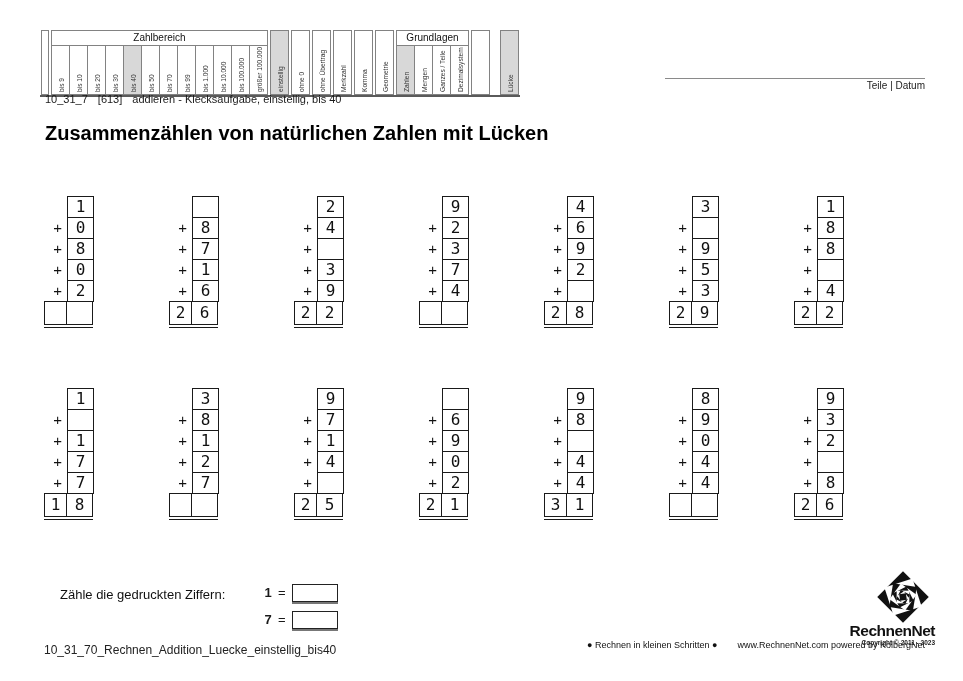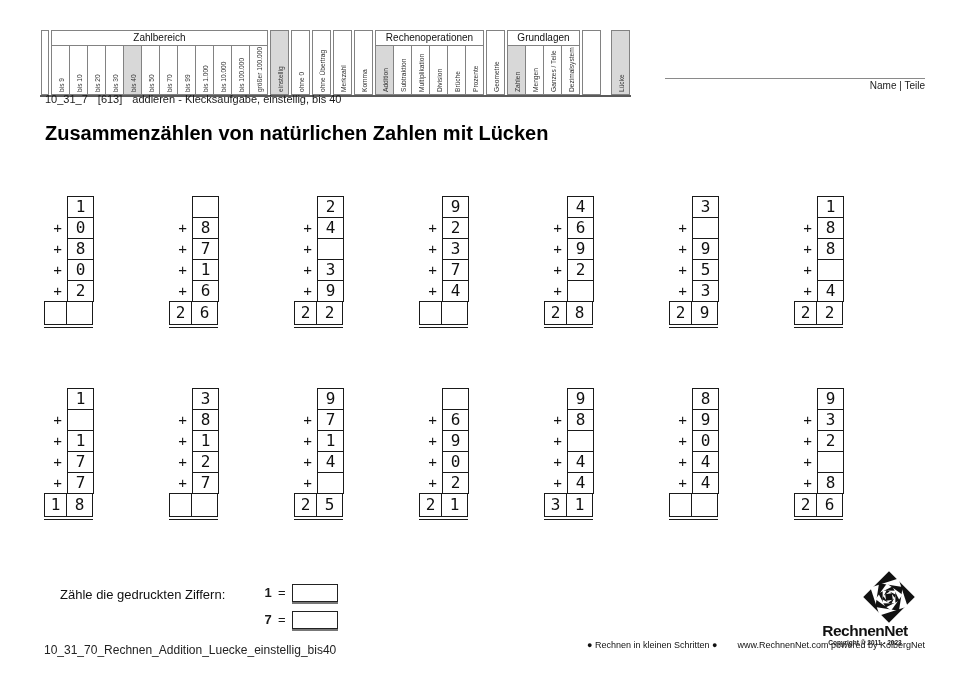--- a/index.html
+++ b/index.html
@@ -80,21 +80,21 @@
   .cbox {
     width:44px; height:16px; border:1px solid #222; background:#fff;
     box-shadow:0 2px 0 0 #777;
   }
 
   
   .foot-left { position:absolute; left:44px; top:643px; font-size:12px; color:#222; }
   .foot-right { position:absolute; right:38px; top:640px; font-size:9px; color:#111; display:flex; gap:20px; white-space:nowrap; }
 
   
-  .logo { position:absolute; right:42px; top:571px; width:112px; text-align:center; }
+  .logo { position:absolute; right:28px; top:571px; width:112px; text-align:right; }
   .logo svg { display:block; margin:0 6px 0 auto; }
   .brand { font-size:15.5px; font-weight:bold; color:#111; letter-spacing:-0.5px; line-height:15px; }
   .copyright { font-size:6.5px; font-weight:bold; color:#222; margin-top:1px; }
 </style>
 </head>
 <body>
 
 <div class="page">
 
   <div class="hmatrix">
@@ -150,43 +150,20 @@
       </div>
       <div class="vcell tall">
         <div class="rot">ohne Übertrag</div>
       </div>
       <div class="vcell tall">
         <div class="rot">Merkzahl</div>
       </div>
       <div class="vcell tall">
         <div class="rot">Komma</div>
       </div>
-      <div class="hgroup">
-        <div class="gtitle">Rechenoperationen</div>
-        <div class="gcols">
-          <div class="vcell short hl">
-            <div class="rot">Addition</div>
-          </div>
-          <div class="vcell short">
-            <div class="rot">Subtraktion</div>
-          </div>
-          <div class="vcell short">
-            <div class="rot">Multiplikation</div>
-          </div>
-          <div class="vcell short">
-            <div class="rot">Division</div>
-          </div>
-          <div class="vcell short">
-            <div class="rot">Brüche</div>
-          </div>
-          <div class="vcell short">
-            <div class="rot">Prozente</div>
-          </div>
-        </div>
-      </div>
       <div class="vcell tall">
         <div class="rot">Geometrie</div>
       </div>
       <div class="hgroup">
         <div class="gtitle">Grundlagen</div>
         <div class="gcols">
           <div class="vcell short hl">
             <div class="rot">Zahlen</div>
           </div>
           <div class="vcell short">
@@ -203,21 +180,21 @@
       <div class="vcell tall">
         <div class="rot"></div>
       </div>
       <div class="hgap"></div>
       <div class="vcell tall hl">
         <div class="rot">Lücke</div>
       </div>
     </div>
 
   <div class="nd-line"></div>
-  <div class="nd-label">Name | Teile</div>
+  <div class="nd-label">Teile | Datum</div>
 
   <div class="subject">
     <span>10_31_7</span><span>[613]</span><span>addieren - Klecksaufgabe, einstellig, bis 40</span>
   </div>
   <div class="main-title">Zusammenzählen von natürlichen Zahlen mit Lücken</div>
 
   <div class="prow-container row1">
       <div class="problem">
         <div class="prow">
           <div class="plus"></div>

